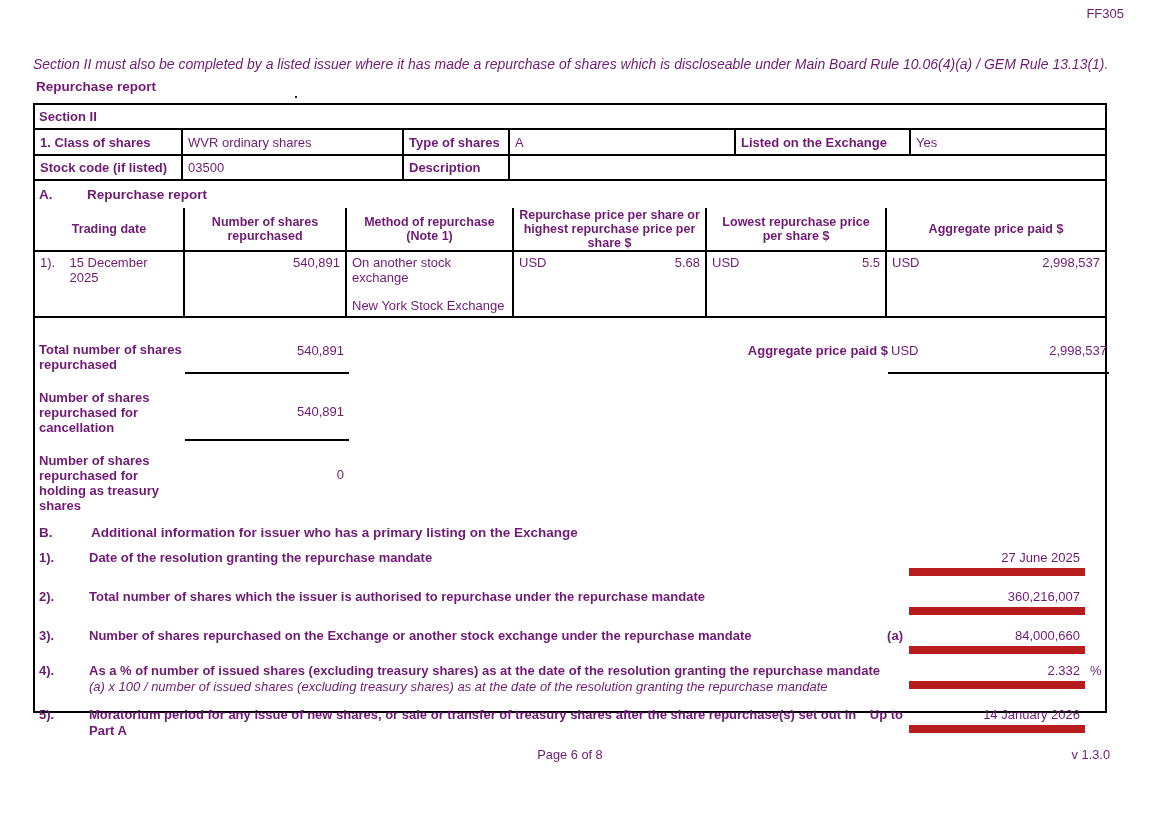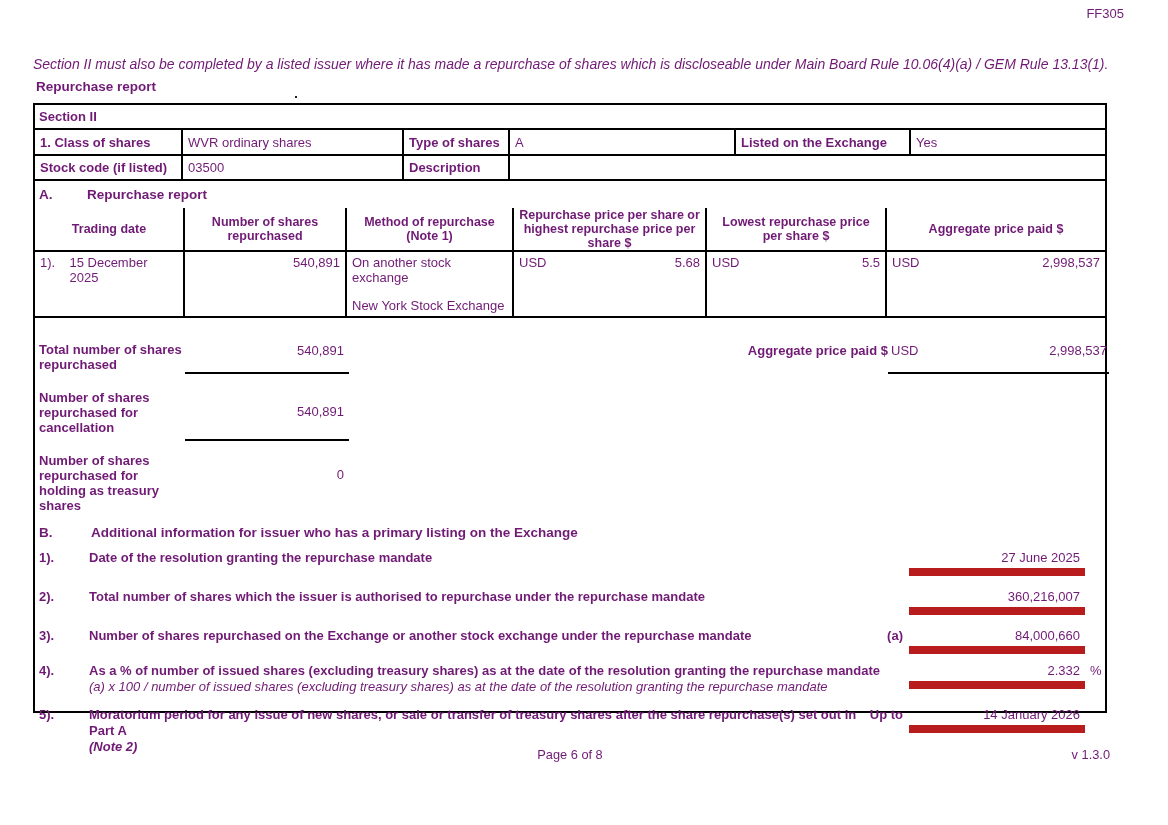--- a/index.html
+++ b/index.html
@@ -228,21 +228,20 @@
         <div class="bnote">(a) x 100 / number of issued shares (excluding treasury shares) as at the date of the resolution granting the repurchase mandate</div>
       </div>
       <div class="bval">2.332</div>
       <div class="bgap">%</div>
     </div>
 
     <div class="bitem m5">
       <div class="bnum">5).</div>
       <div class="btext">
         <div>Moratorium period for any issue of new shares, or sale or transfer of treasury shares after the share repurchase(s) set out in Part A</div>
-        <div class="bnote bnote-bold">(Note 2)</div>
       </div>
       <div class="bpre">Up to</div>
       <div class="bval">14 January 2026</div>
       <div class="bgap"></div>
     </div>
 
   </div>
 
   <div class="footer-page">Page 6 of 8</div>
   <div class="footer-ver">v 1.3.0</div>

